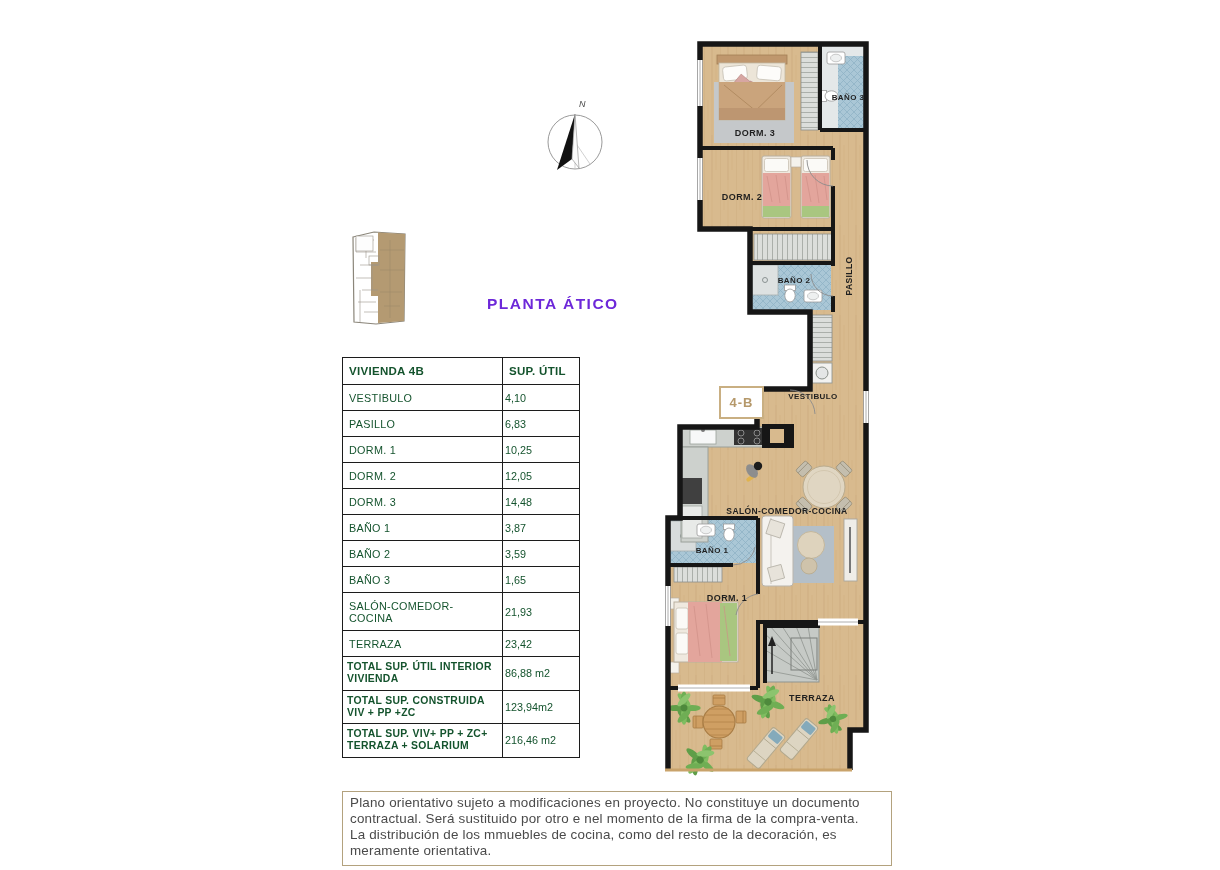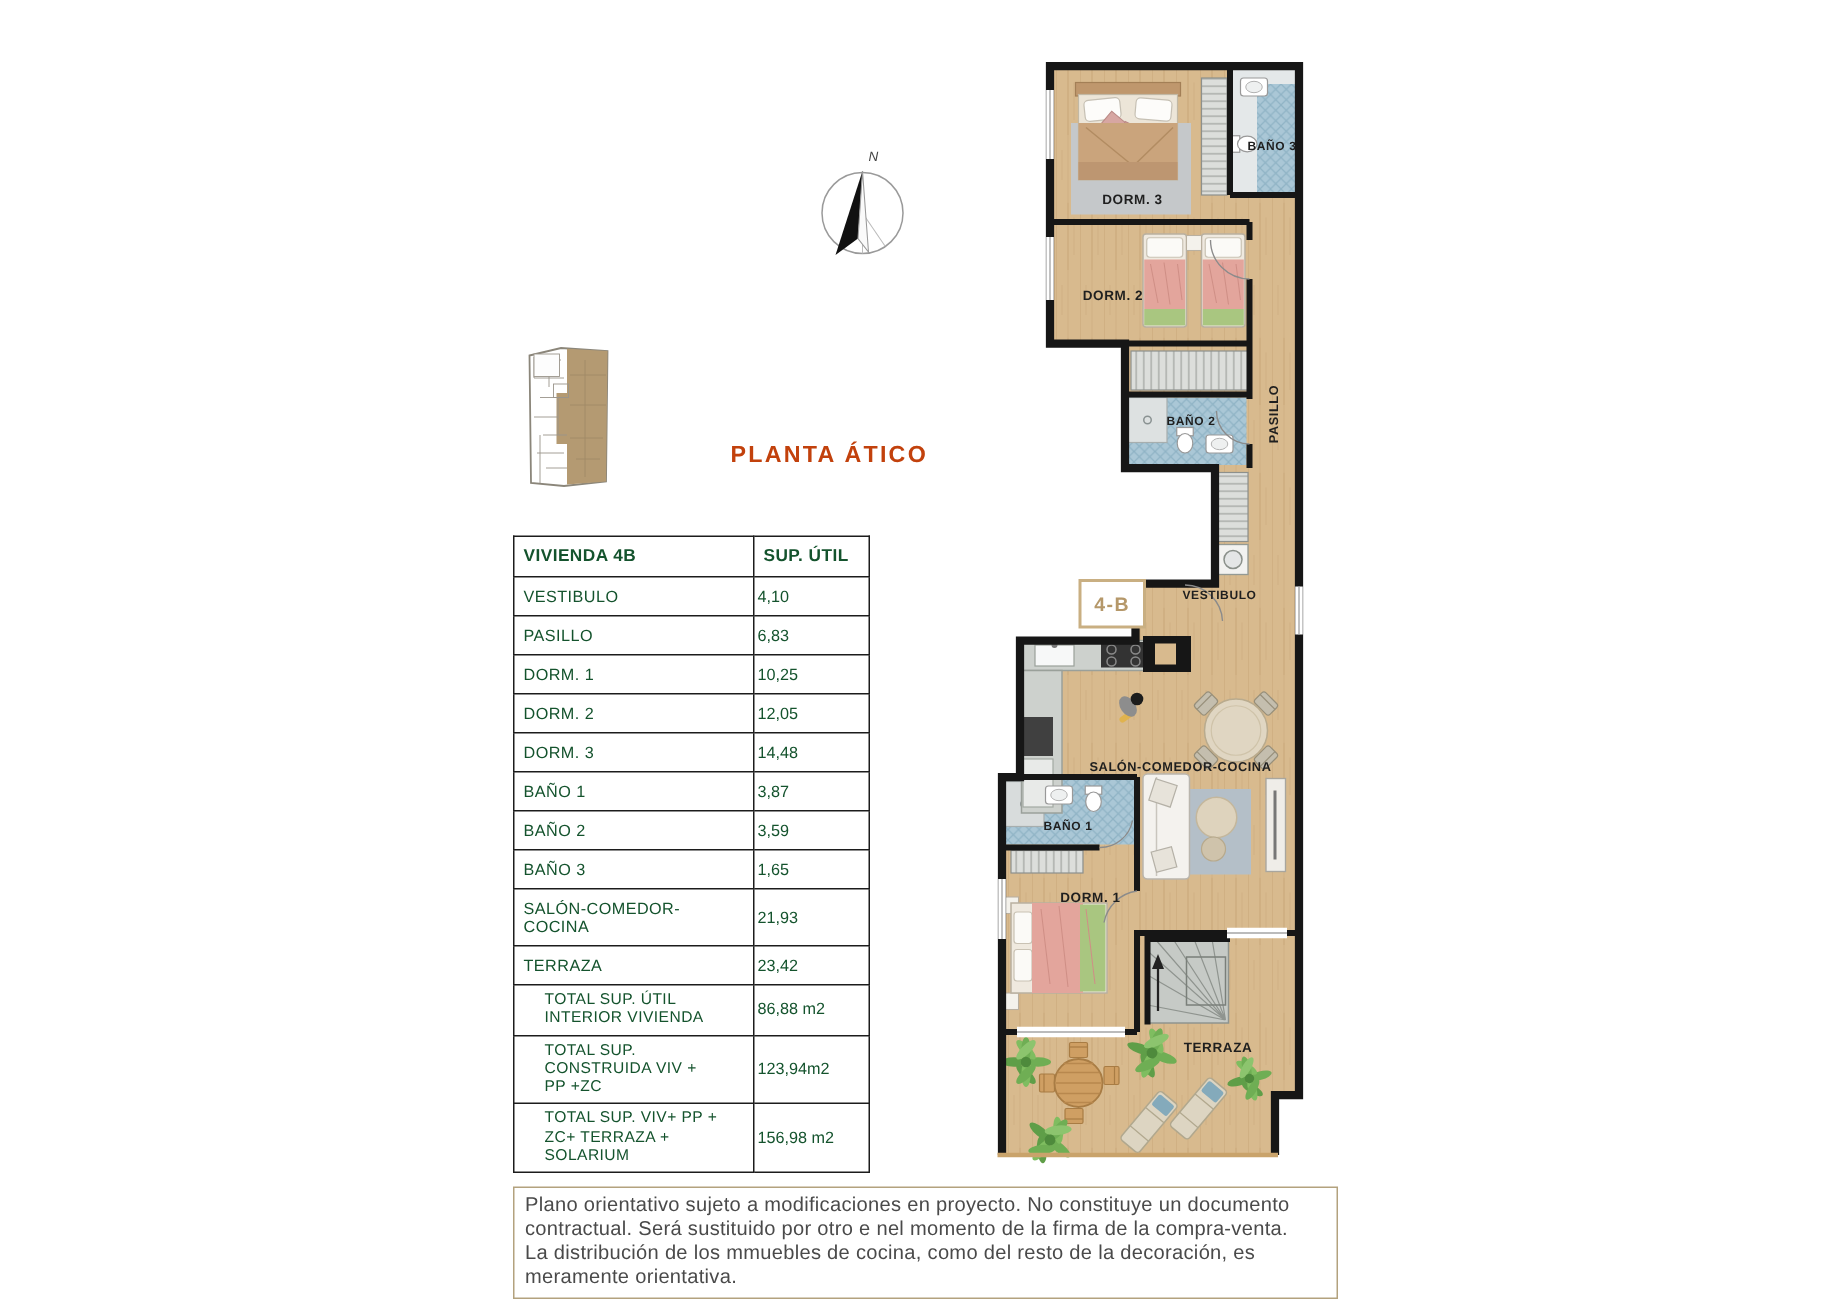--- a/index.html
+++ b/index.html
@@ -1,27 +1,27 @@
 <!DOCTYPE html>
 <html><head>
 <meta charset="utf-8">
 <style>
   html,body{margin:0;padding:0;background:#ffffff;}
   .page{position:relative;width:1220px;height:870px;background:#fff;overflow:hidden;
         font-family:"Liberation Sans",sans-serif;}
   .plan-title{position:absolute;left:487px;top:295px;font-size:15.5px;font-weight:bold;
-        letter-spacing:1.5px;color:#c2410c;}
+        letter-spacing:1.5px;color:#6d28d9;}
   
   .areas-wrap{position:absolute;left:342px;top:357px;width:238px;}
   table.areas{border-collapse:collapse;width:238px;color:#14532d;}
   table.areas th,table.areas td{border:1.6px solid #1c1c1c;}
   table.areas th{font-size:11.5px;font-weight:bold;text-align:left;padding:7px 6px;letter-spacing:.3px;}
   table.areas td.label{font-size:10.8px;padding:6.5px 6px;letter-spacing:.3px;}
   table.areas td.value{font-size:10.8px;text-align:left;width:72px;padding:6.5px 2px;}
-  table.areas tr.total td.label{font-weight:normal;font-size:10.4px;line-height:1.18;padding:4px 20px;}
+  table.areas tr.total td.label{font-weight:bold;font-size:10.4px;line-height:1.18;padding:4px 4px;}
   table.areas tr.total td.value{font-weight:normal;}
   
   .disclaimer{position:absolute;left:342px;top:791px;width:519px;border:1.5px solid #b3a27e;
         padding:3px 22px 6px 7px;font-size:13.4px;line-height:1.2;color:#4a4a4a;letter-spacing:.2px;}
   svg{position:absolute;left:0;top:0;}
   text.rlabel{font-family:"Liberation Sans",sans-serif;font-weight:bold;fill:#1f1f1f;letter-spacing:.4px;}
 </style>
 </head>
 <body>
 
@@ -362,21 +362,21 @@
           <tr class="total">
             <td class="label">TOTAL SUP. ÚTIL INTERIOR VIVIENDA</td>
             <td class="value">86,88 m2</td>
           </tr>
           <tr class="total">
             <td class="label">TOTAL SUP. CONSTRUIDA VIV + PP +ZC</td>
             <td class="value">123,94m2</td>
           </tr>
           <tr class="total">
             <td class="label">TOTAL SUP. VIV+ PP + ZC+ TERRAZA + SOLARIUM</td>
-            <td class="value">156,98 m2</td>
+            <td class="value">216,46 m2</td>
           </tr>
         </tbody>
   </table>
 </div>
 
 <div class="disclaimer">Plano orientativo sujeto a modificaciones en proyecto. No constituye un documento contractual. Será sustituido por otro e nel momento de la firma de la compra-venta. La distribución de los mmuebles de cocina, como del resto de la decoración, es meramente orientativa.</div>
 
 </div>
 
 </body></html>

